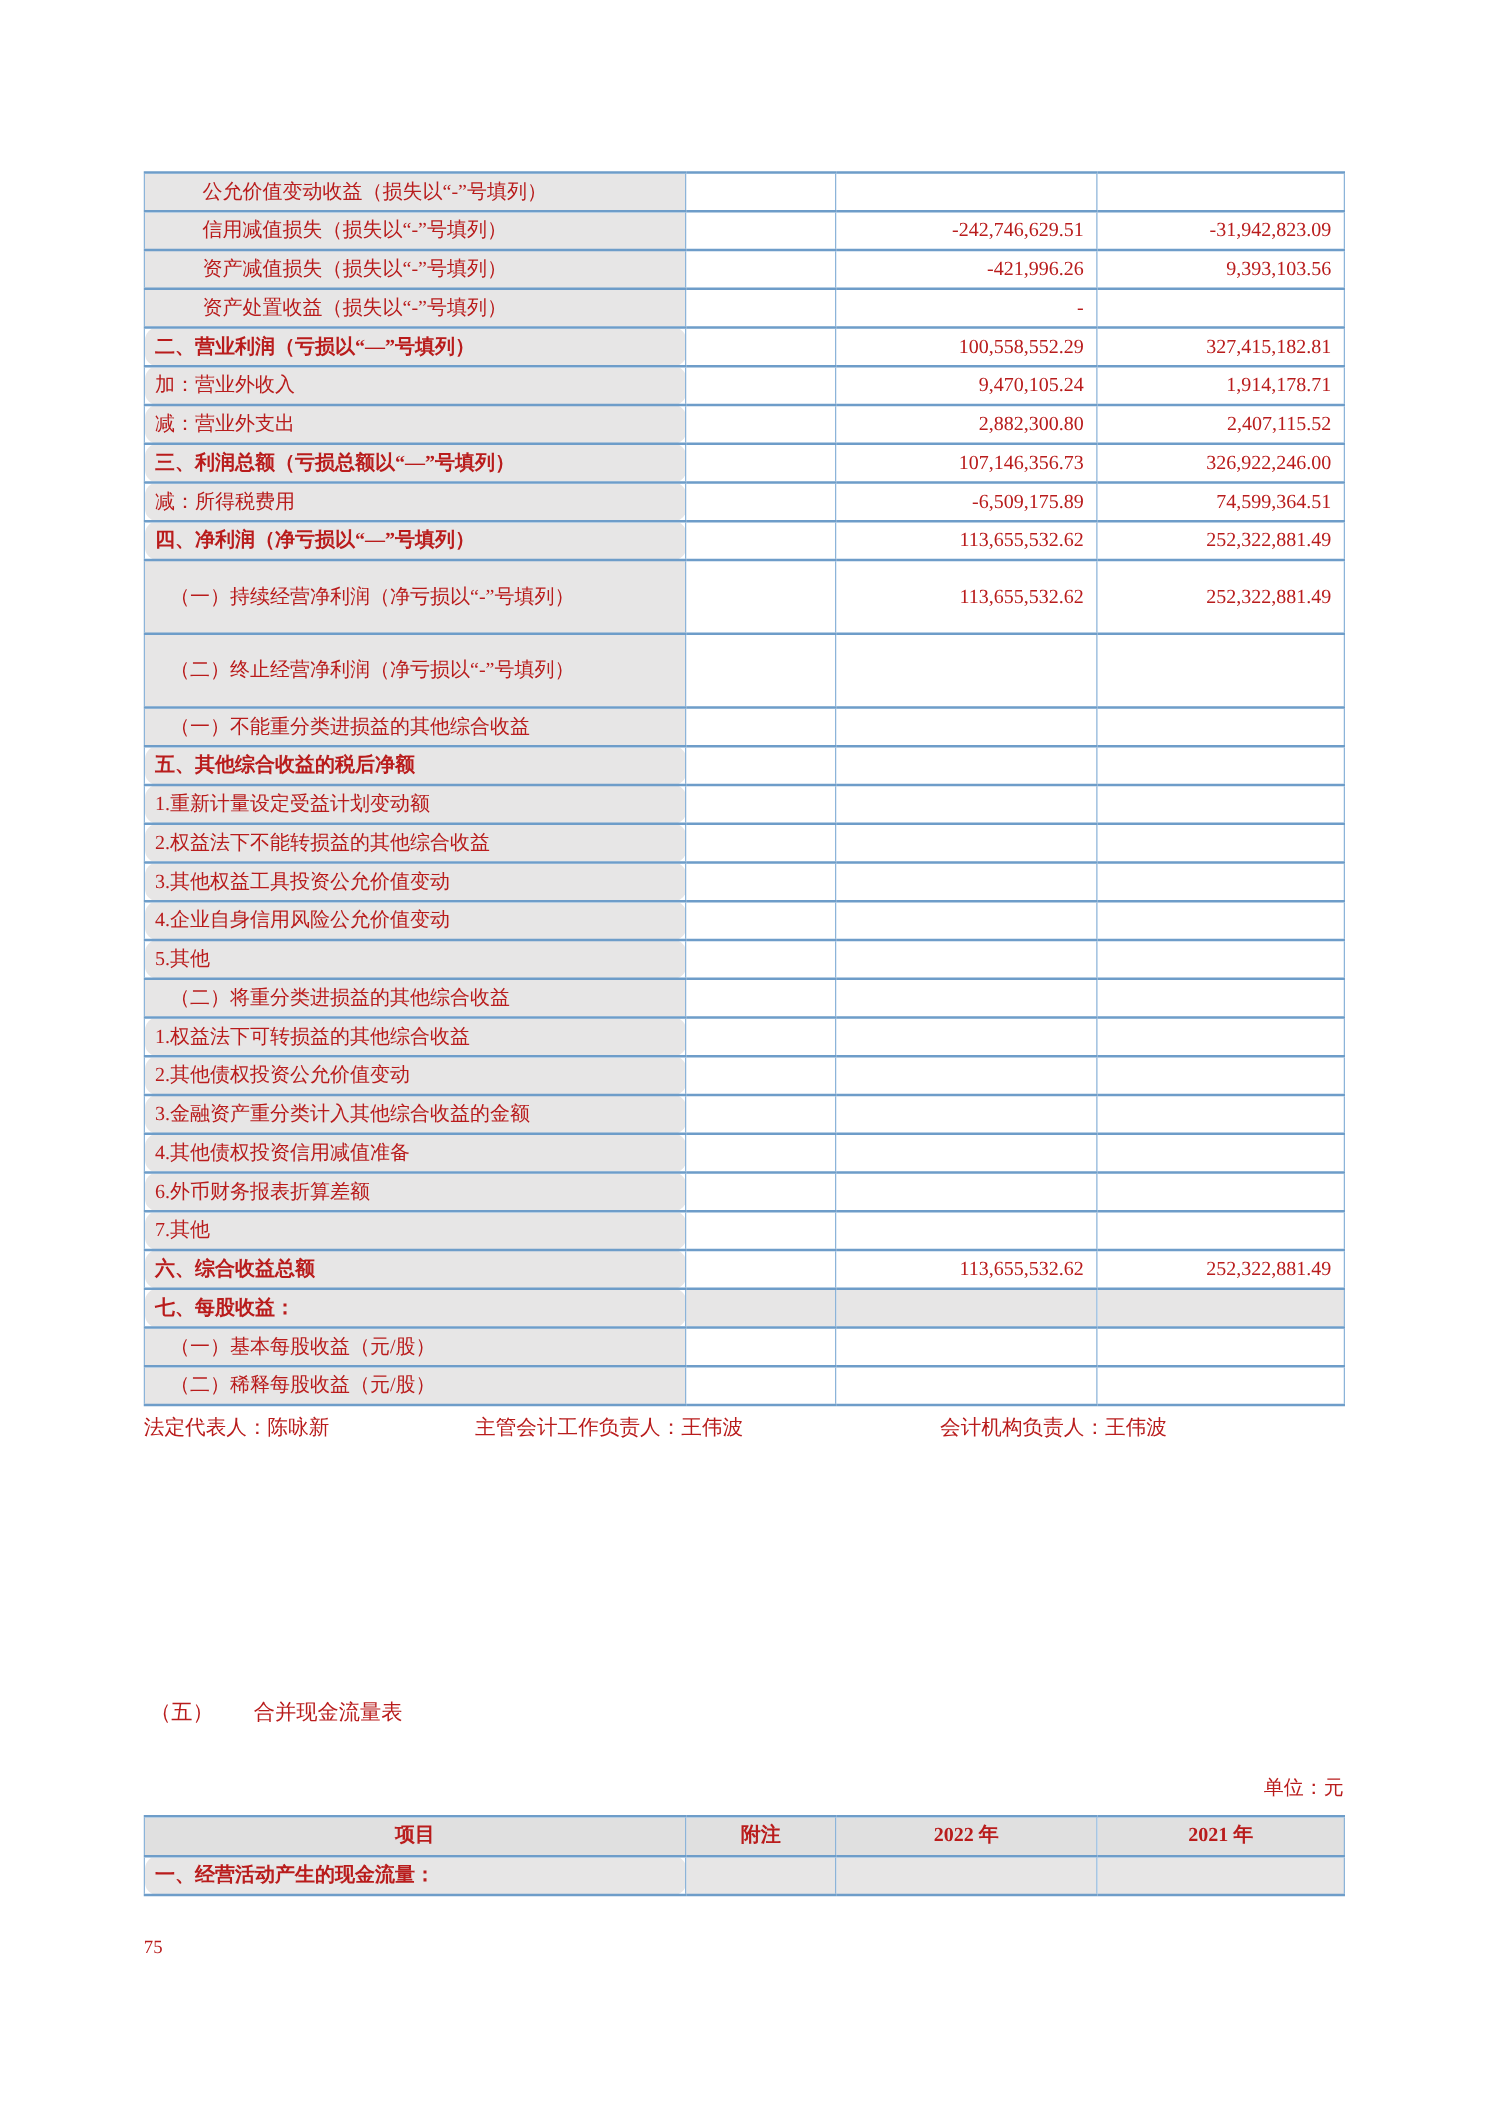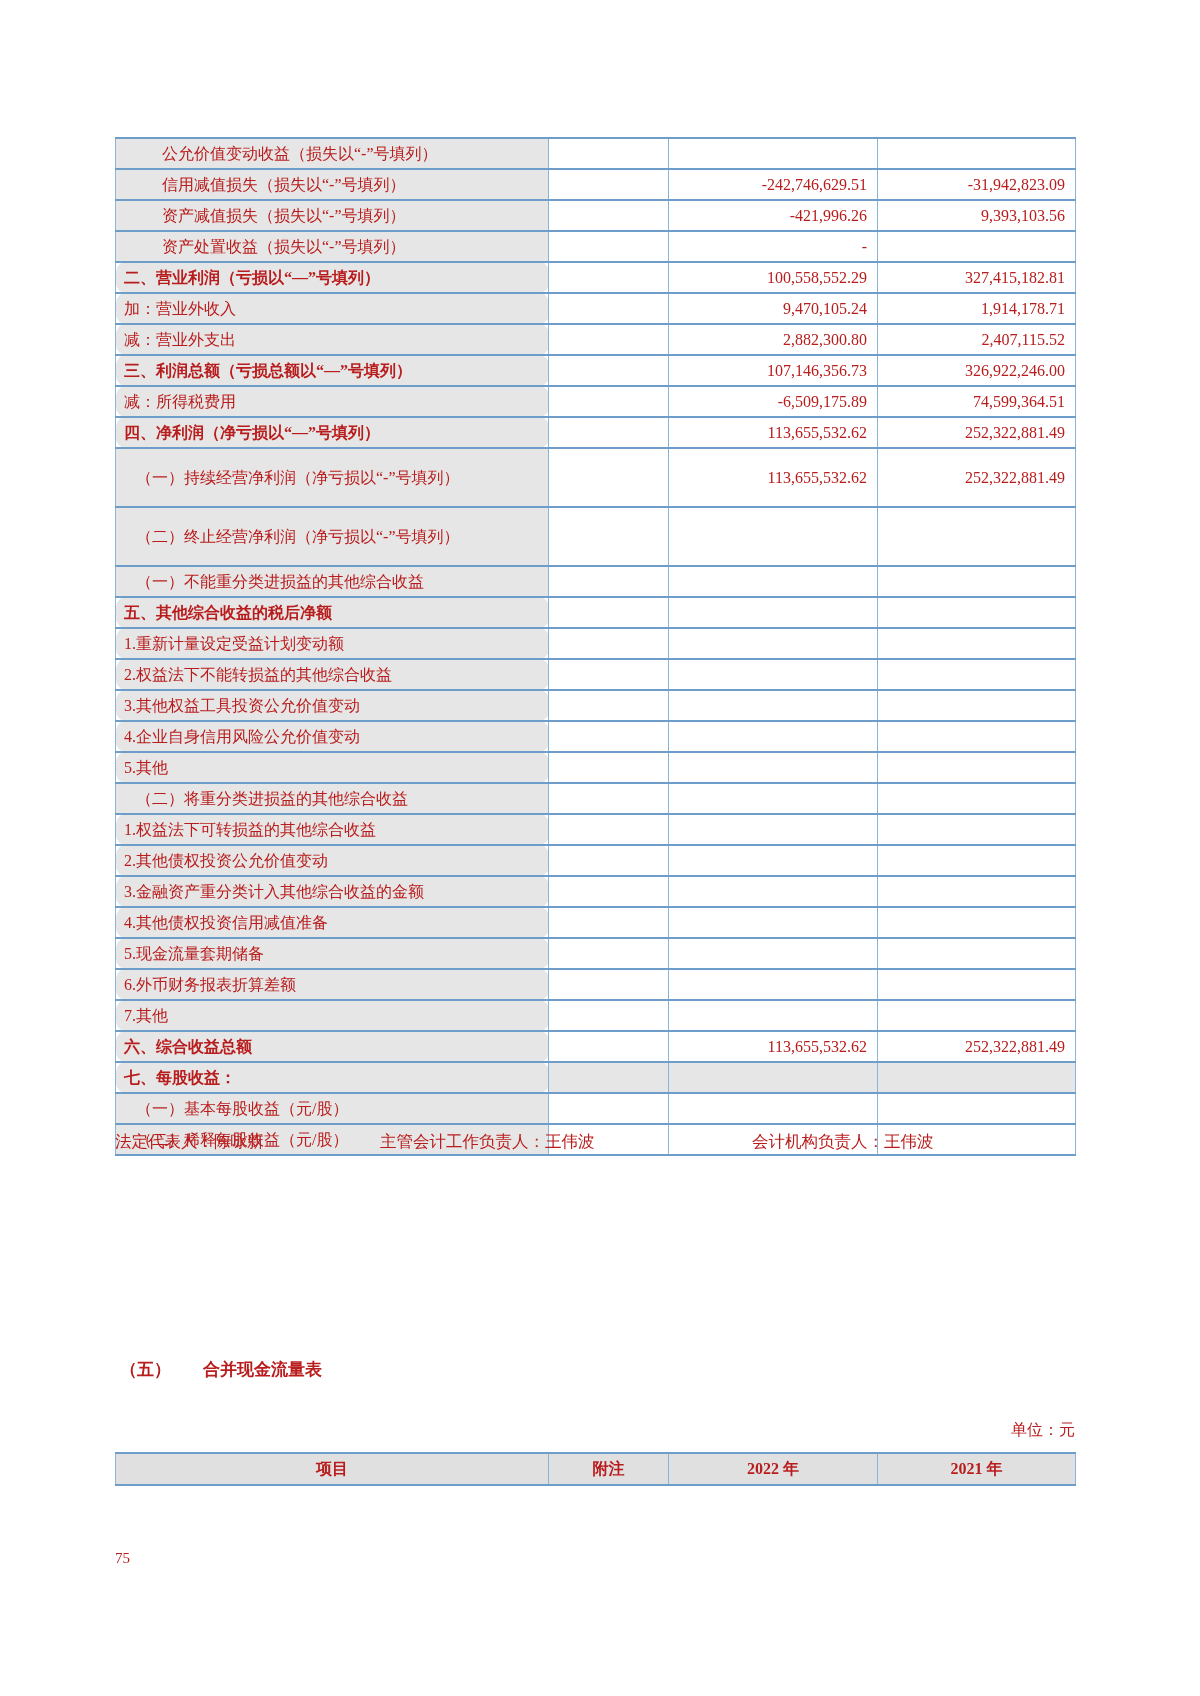--- a/index.html
+++ b/index.html
@@ -45,21 +45,21 @@
   .signatories{
     position:absolute;top:1131px;left:0;width:960px;
     font-size:16.5px;display:flex;align-items:baseline;
   }
   .sig-1{width:265px;}
   .sig-2{width:372px;}
   .sig-3{flex:1;}
 
   .section-heading{
     position:absolute;top:1358px;left:5px;
-    font-size:17px;font-weight:bold;
+    font-size:17px;font-weight:normal;
   }
   .section-heading .sec-num{margin-right:32px;}
 
   .unit-line{
     position:absolute;top:1420px;left:0;width:960px;
     text-align:right;font-size:16px;
   }
 
   #cashflow-table{position:absolute;top:1452px;left:0;}
   #cashflow-table th{
@@ -219,26 +219,20 @@
             <td class="c-val"></td>
           </tr>
           <tr class="h30">
             <td class="c-label ind-0">3.金融资产重分类计入其他综合收益的金额</td>
             <td class="c-note"></td>
             <td class="c-val"></td>
             <td class="c-val"></td>
           </tr>
           <tr class="h30">
             <td class="c-label ind-0">4.其他债权投资信用减值准备</td>
-            <td class="c-note"></td>
-            <td class="c-val"></td>
-            <td class="c-val"></td>
-          </tr>
-          <tr class="h30">
-            <td class="c-label ind-0">5.现金流量套期储备</td>
             <td class="c-note"></td>
             <td class="c-val"></td>
             <td class="c-val"></td>
           </tr>
           <tr class="h30">
             <td class="c-label ind-0">6.外币财务报表折算差额</td>
             <td class="c-note"></td>
             <td class="c-val"></td>
             <td class="c-val"></td>
           </tr>
@@ -296,19 +290,25 @@
       </colgroup>
       <thead>
         <tr>
           <th>项目</th>
           <th>附注</th>
           <th>2022 年</th>
           <th>2021 年</th>
         </tr>
       </thead>
       <tbody id="cashflow-body">
+          <tr class="h30 full-shade">
+            <td class="c-label ind-0 bold">一、经营活动产生的现金流量：</td>
+            <td class="c-note"></td>
+            <td class="c-val"></td>
+            <td class="c-val"></td>
+          </tr>
         </tbody>
     </table>
 
     <div class="page-number">75</div>
 
   </div>
 </div>
 
 </body></html>

